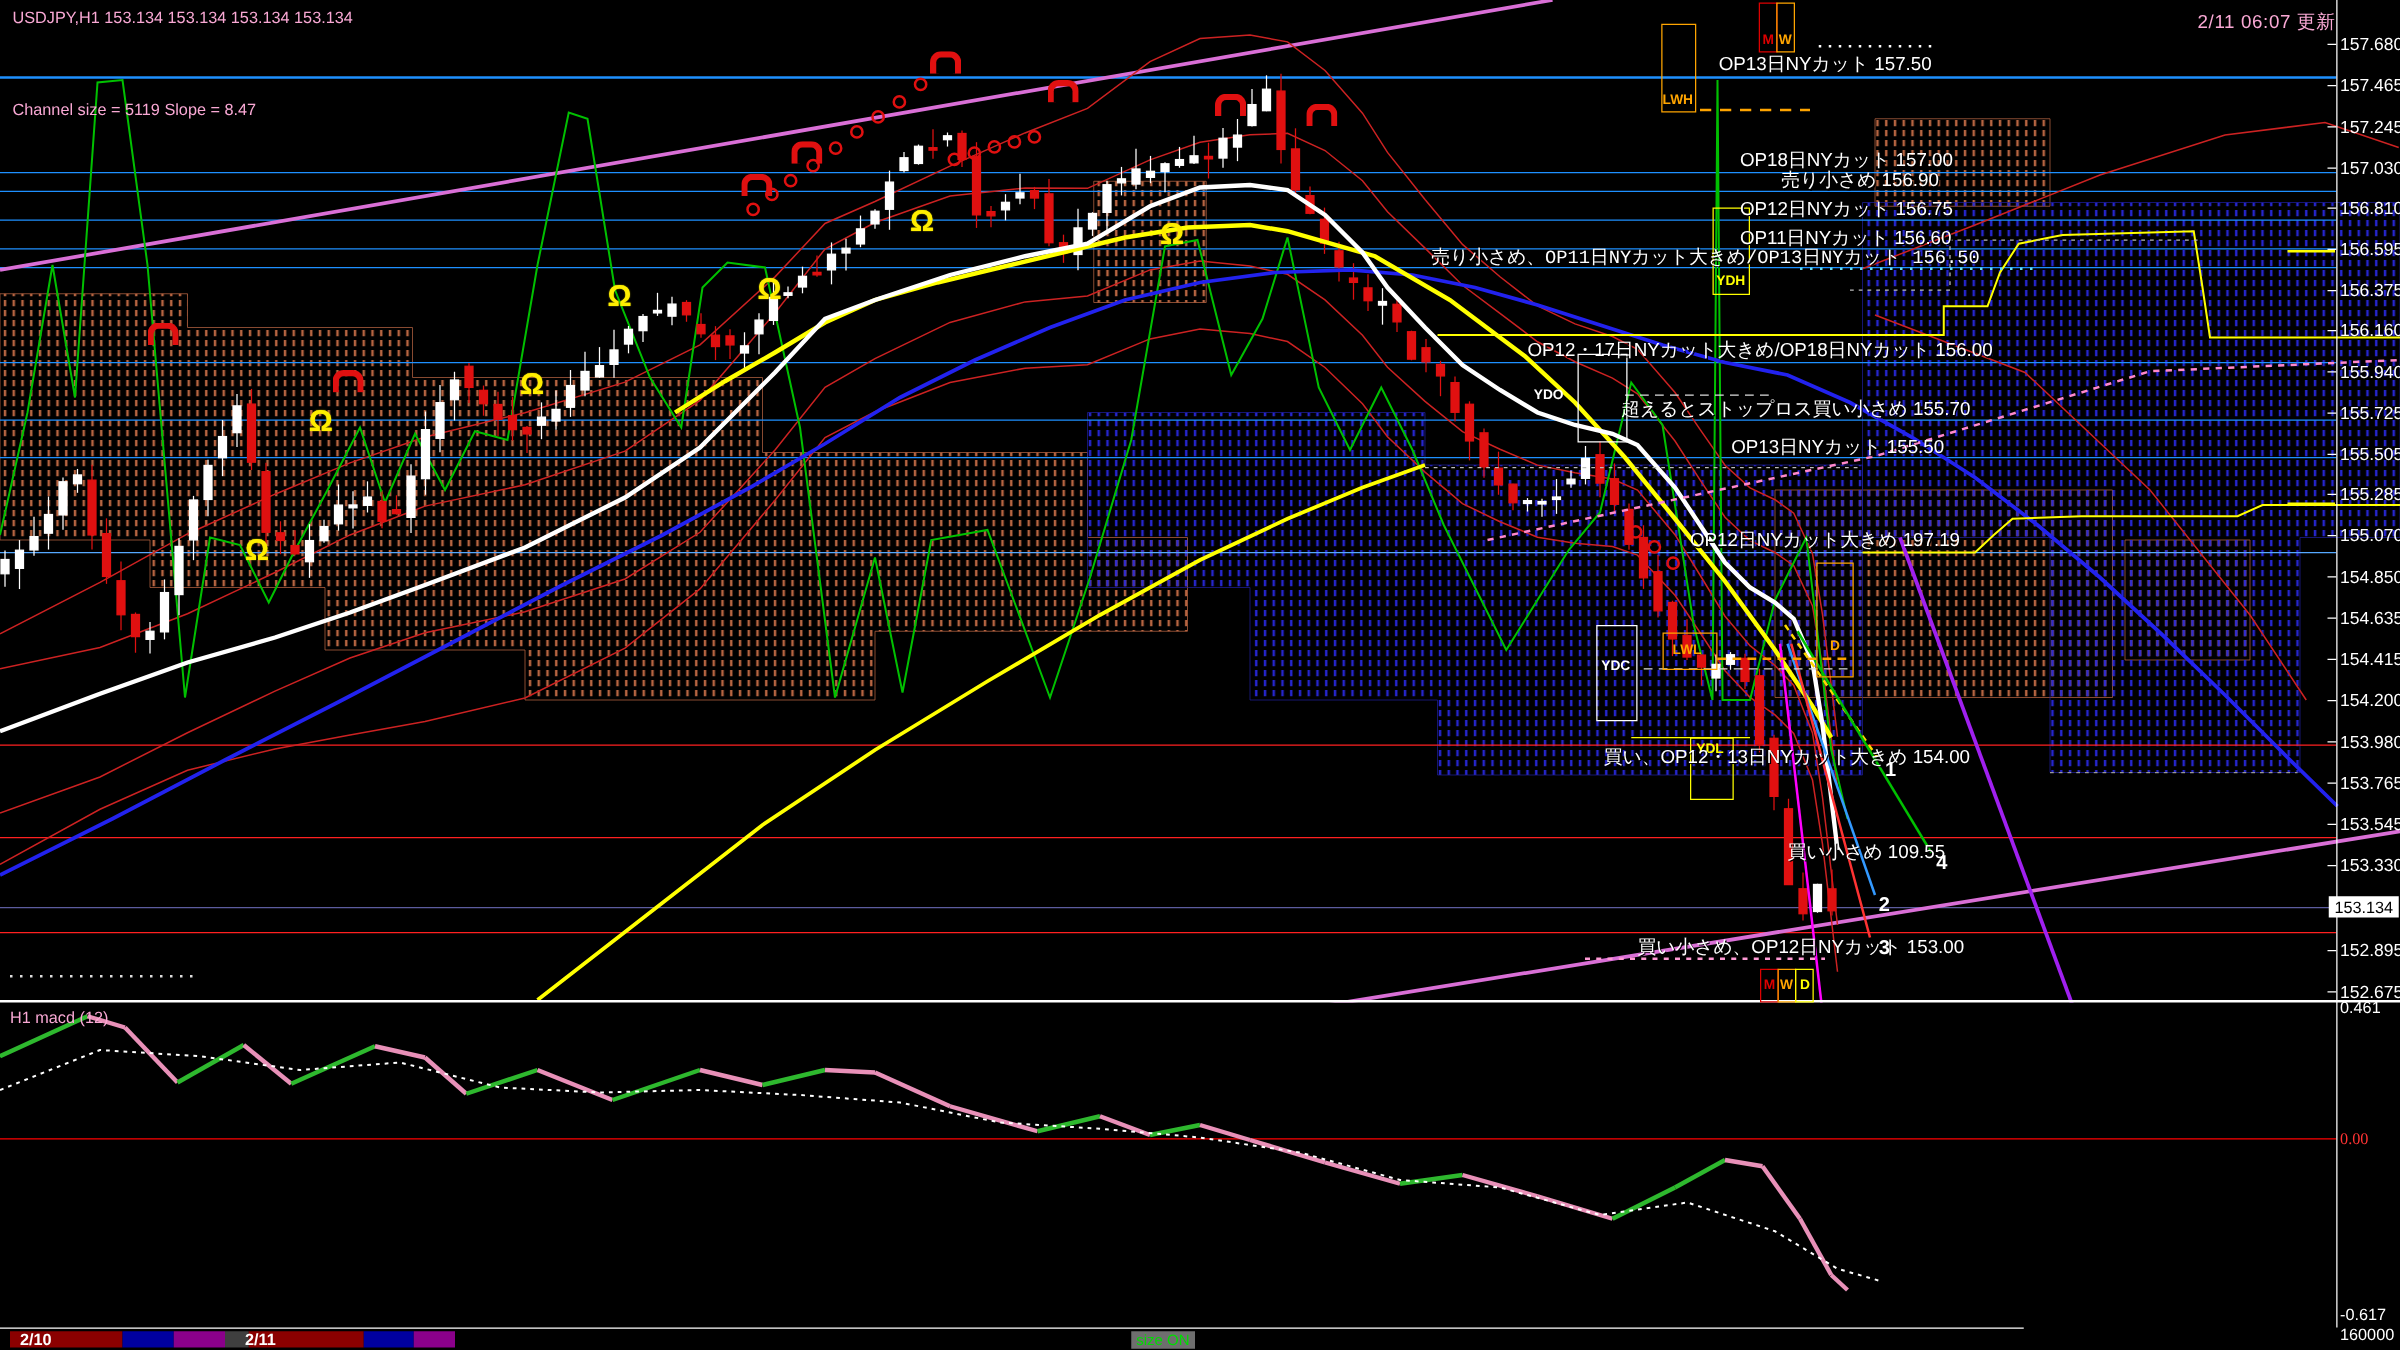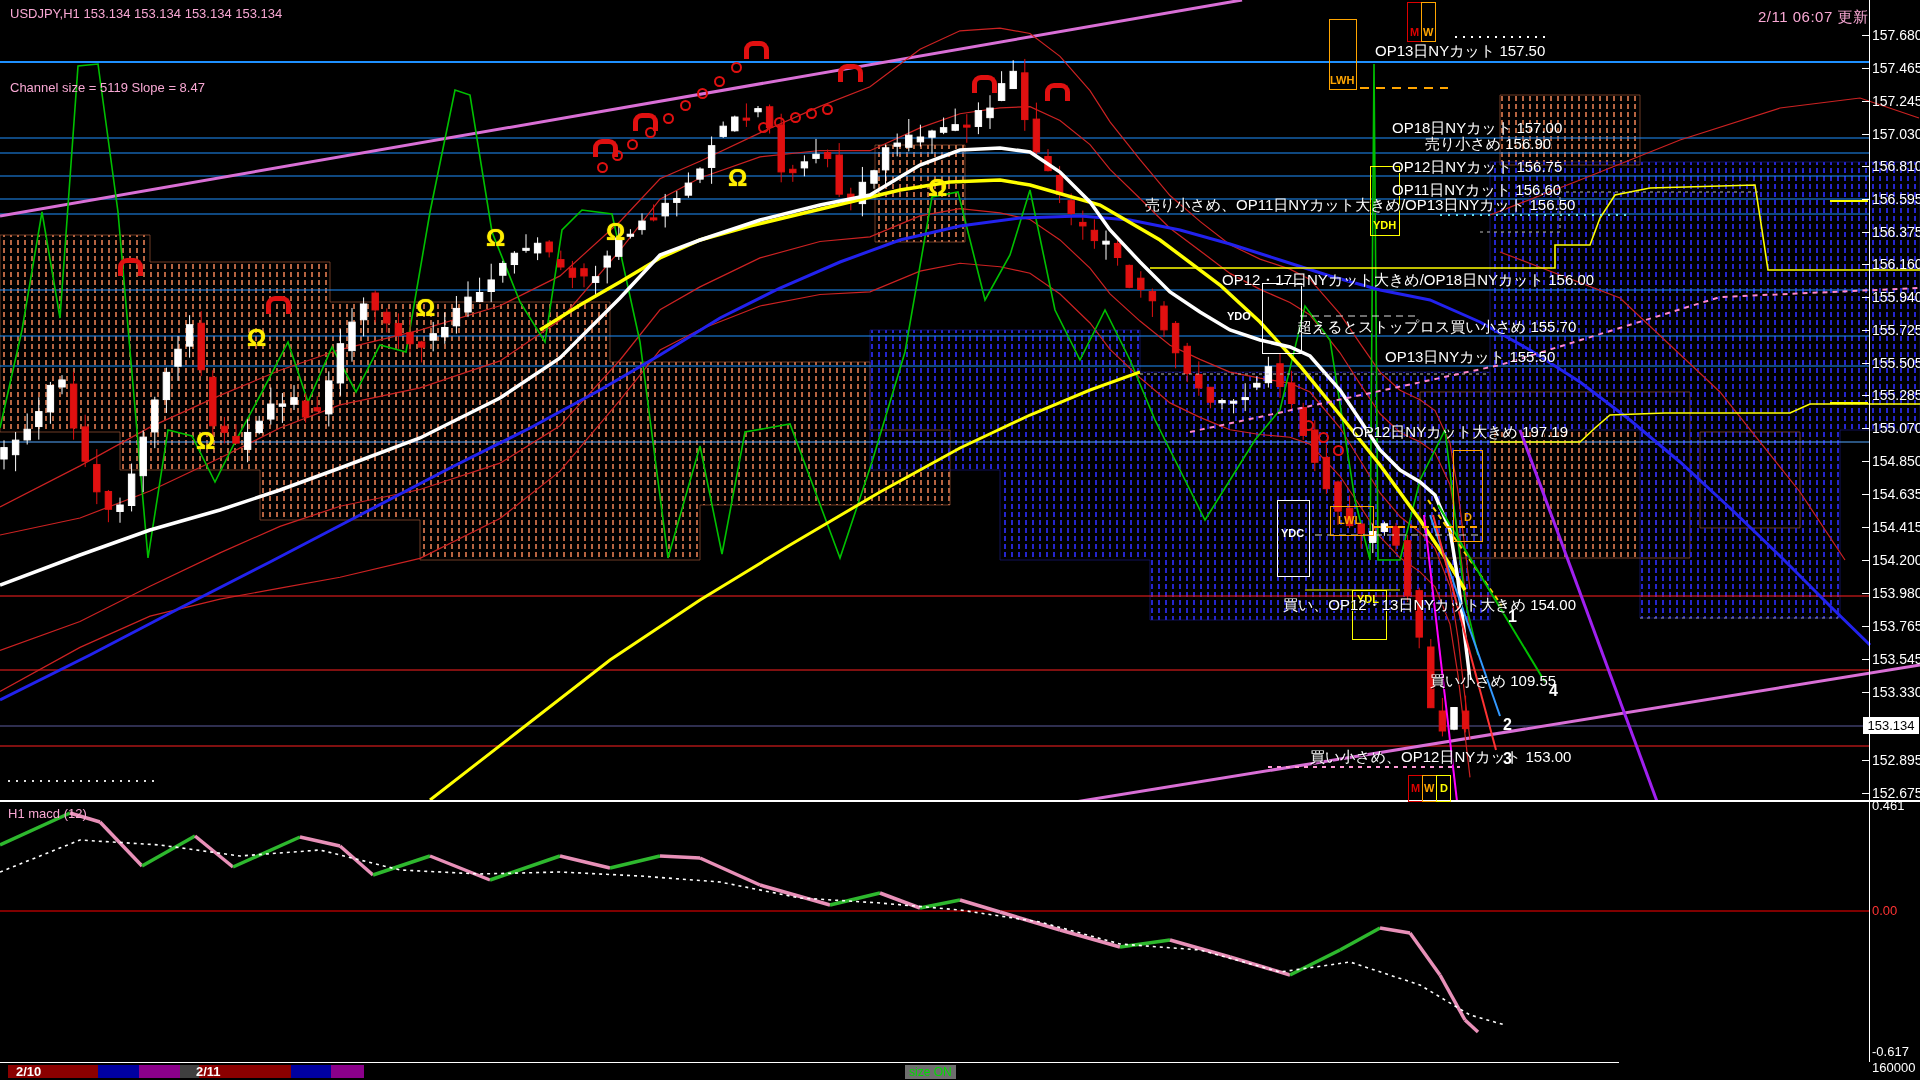--- a/index.html
+++ b/index.html
@@ -463,31 +463,31 @@
       <div class="tickdash" style="top: 659px;"></div>
       <div class="tick" style="top: 684px;">153.330</div>
       <div class="tickdash" style="top: 692px;"></div>
       <div class="tick" style="top: 752px;">152.895</div>
       <div class="tickdash" style="top: 760px;"></div>
       <div class="tick" style="top: 785px;">152.675</div>
       <div class="tickdash" style="top: 793px;"></div>
     </div>
   <div id="macdlabs">
       <div class="macdlab" style="top: 798px; color: rgb(255, 255, 255);">0.461</div>
-      <div class="macdlab" style="top: 903px; color: rgb(255, 51, 51);">0.00</div>
+      <div class="macdlab" style="top: 903px; color: rgb(255, 51, 51); font-family: Liberation Serif, serif;">0.00</div>
       <div class="macdlab" style="top: 1044px; color: rgb(255, 255, 255);">-0.617</div>
       <div class="macdlab" style="top: 1060px; color: rgb(255, 255, 255);">160000</div>
     </div>
   <div id="annos">
       <div class="anno" style="left: 1375px; top: 42px;">OP13日NYカット 157.50</div>
       <div class="anno" style="left: 1392px; top: 119px;">OP18日NYカット 157.00</div>
       <div class="anno" style="left: 1425px; top: 135px;">売り小さめ 156.90</div>
       <div class="anno" style="left: 1392px; top: 158px;">OP12日NYカット 156.75</div>
       <div class="anno" style="left: 1392px; top: 181px;">OP11日NYカット 156.60</div>
-      <div class="anno" style="left: 1145px; top: 196px;">売り小さめ、OP11日NYカット大きめ/OP13日NYカット 156.50</div>
+      <div class="anno" style="left: 1145px; top: 196px; font-family: Liberation Mono, monospace;">売り小さめ、OP11日NYカット大きめ/OP13日NYカット 156.50</div>
       <div class="anno" style="left: 1222px; top: 271px;">OP12・17日NYカット大きめ/OP18日NYカット 156.00</div>
       <div class="anno" style="left: 1297px; top: 318px;">超えるとストップロス買い小さめ 155.70</div>
       <div class="anno" style="left: 1385px; top: 348px;">OP13日NYカット 155.50</div>
       <div class="anno" style="left: 1352px; top: 423px;">OP12日NYカット大きめ 197.19</div>
       <div class="anno" style="left: 1283px; top: 596px;">買い、OP12・13日NYカット大きめ 154.00</div>
       <div class="anno" style="left: 1430px; top: 672px;">買い小さめ 109.55</div>
       <div class="anno" style="left: 1310px; top: 748px;">買い小さめ、OP12日NYカット 153.00</div>
     </div>
   <div id="boxes">
       <div class="box" style="left: 1329px; top: 19px; width: 26px; height: 69px; border-color: rgb(255, 165, 0);">

